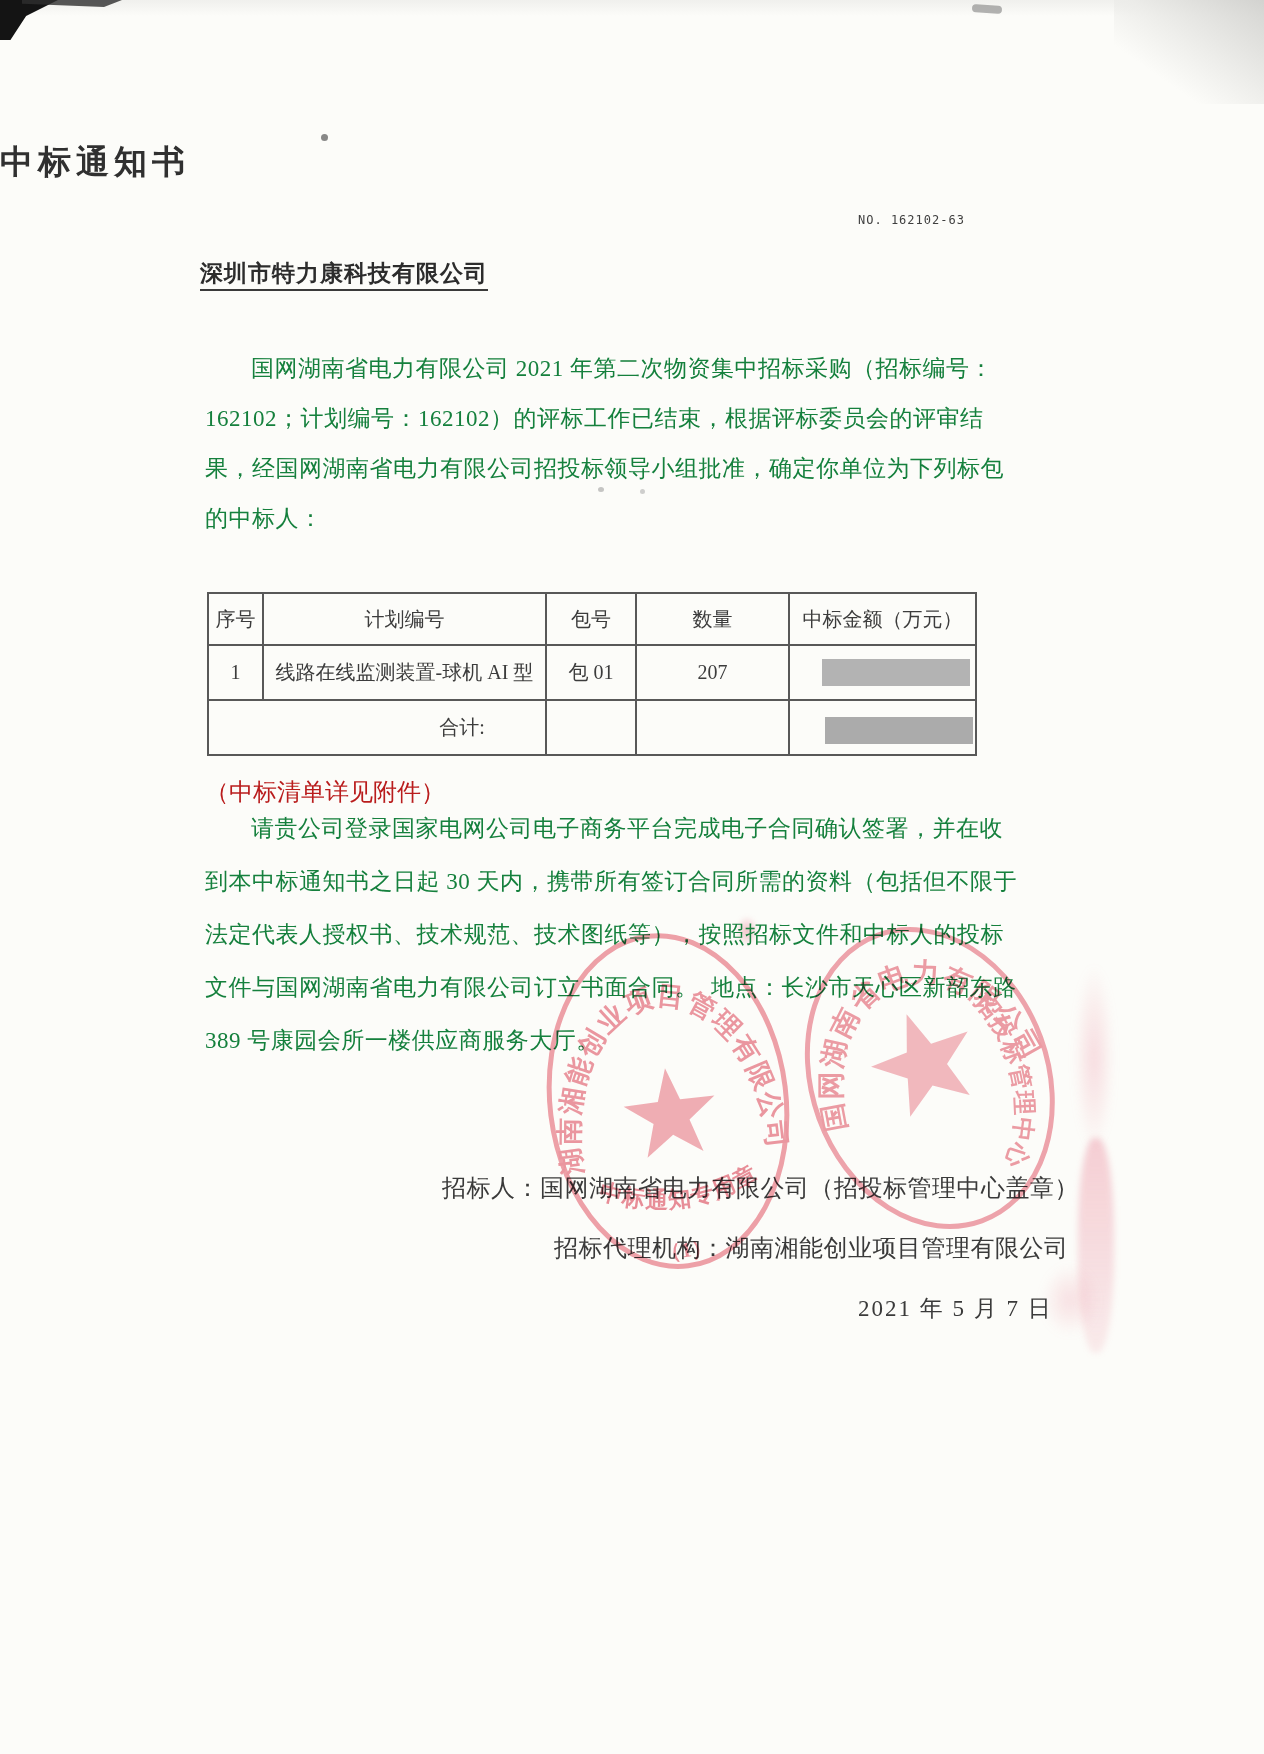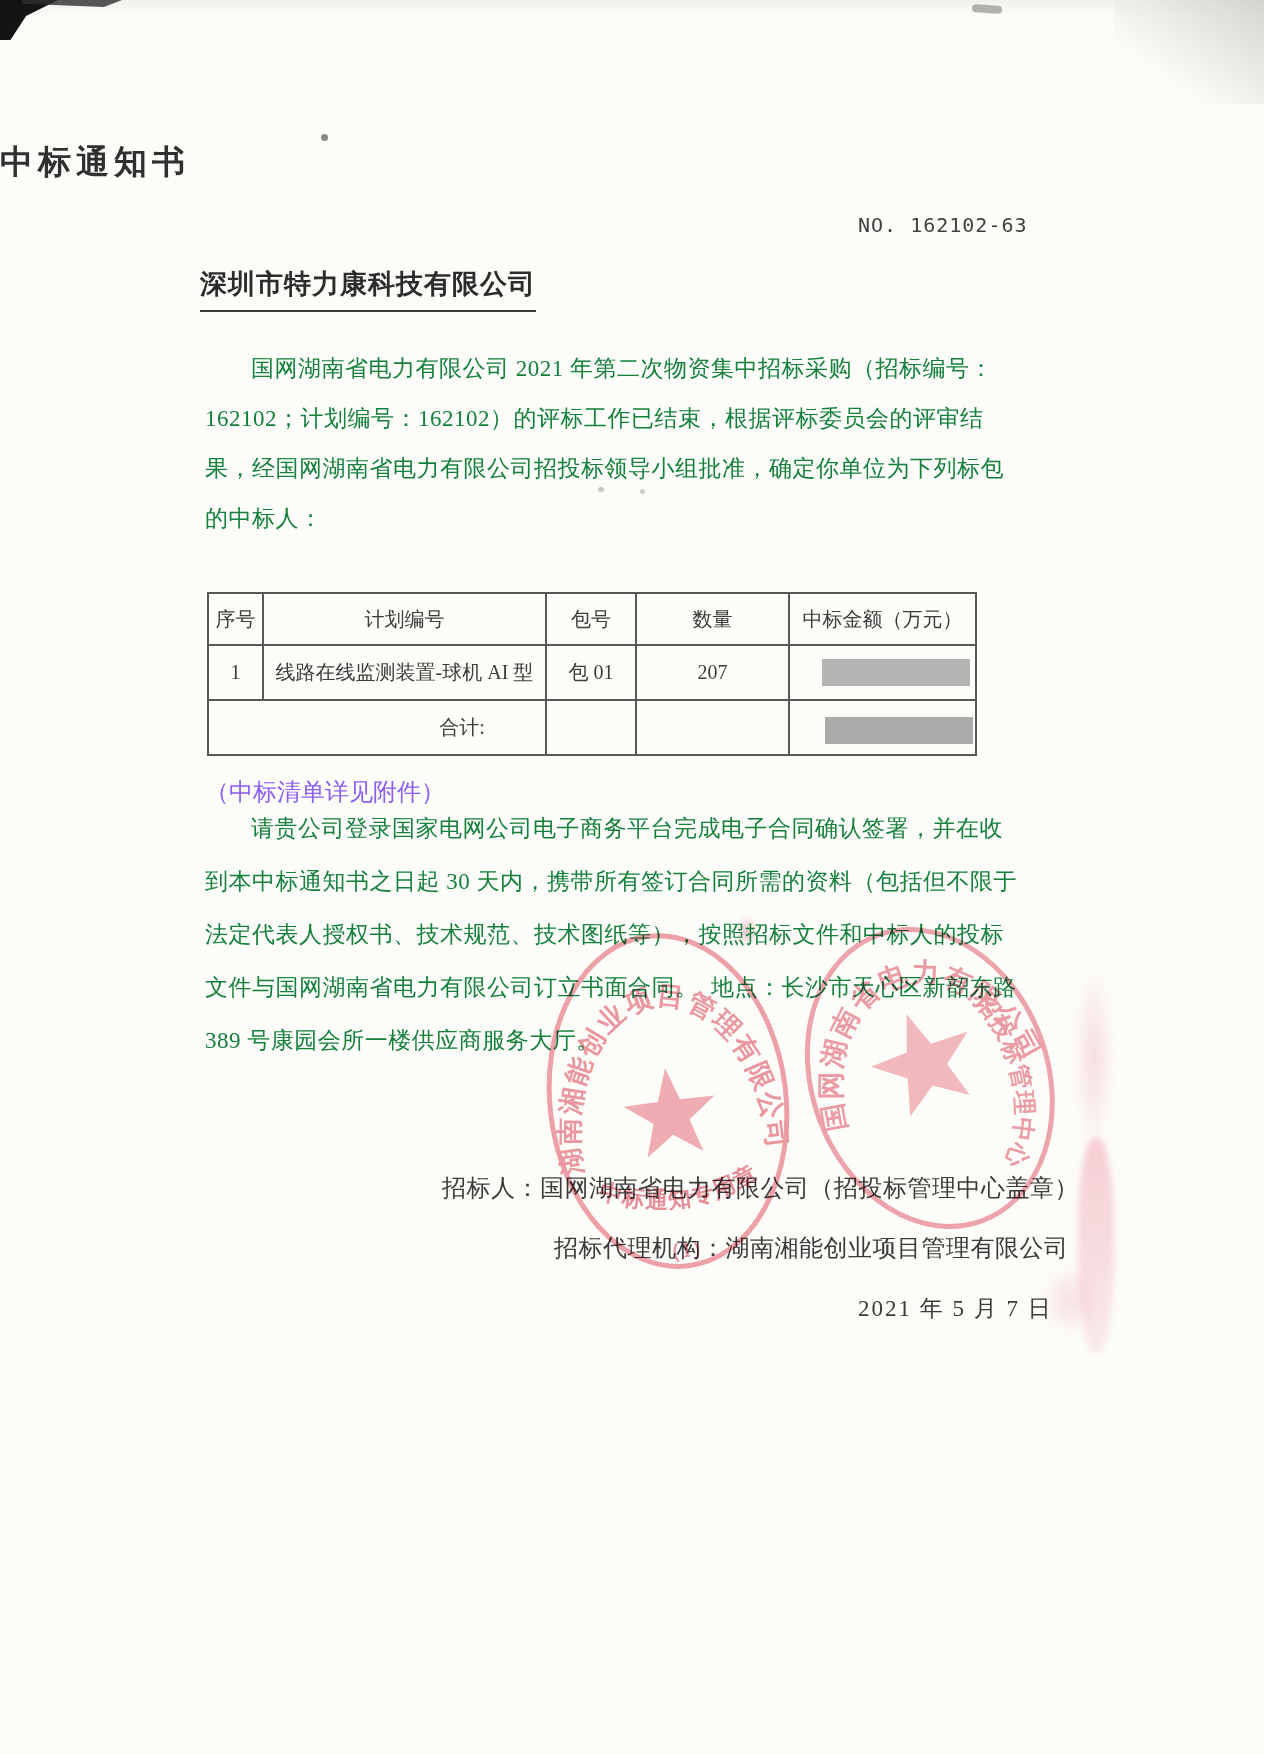--- a/index.html
+++ b/index.html
@@ -35,33 +35,33 @@
     background:linear-gradient(rgba(231,116,138,.34),rgba(231,116,138,.12));}
   .smudge-3{left:1032px;top:1252px;width:76px;height:96px;filter:blur(5px);
     background:radial-gradient(closest-side,rgba(233,122,142,.22),rgba(233,122,142,0) 75%);}
   .smudge-4{left:733px;top:912px;width:28px;height:38px;filter:blur(2px);
     background:radial-gradient(closest-side,rgba(222,96,120,.4),rgba(222,96,120,0) 80%);}
 
   
   .title{position:absolute;top:140px;left:0;width:100%;text-align:left;
     font-size:33px;font-weight:bold;letter-spacing:5px;color:#303030;}
   .doc-no{position:absolute;top:213px;left:858px;
-    font-family:"DejaVu Sans Mono",monospace;font-size:20px;color:#3f3f3f;letter-spacing:1px;}
-  .recipient{position:absolute;top:258px;left:200px;font-size:27px;font-weight:bold;
-    color:#2c2c2c;letter-spacing:1px;border-bottom:2px solid #3a3a3a;padding-bottom:8px;margin-top:8px;}
+    font-family:"DejaVu Sans Mono",monospace;font-size:12px;color:#3f3f3f;letter-spacing:1px;}
+  .recipient{position:absolute;top:258px;left:200px;font-size:23px;font-weight:bold;
+    color:#2c2c2c;letter-spacing:1px;border-bottom:2px solid #3a3a3a;padding-bottom:0;}
 
   .para{position:absolute;left:205px;width:814px;font-size:23px;color:#15803d;}
   .para .line{white-space:pre-wrap;letter-spacing:.5px;}
   .para1{top:344px;}
   .para1 .line{line-height:50px;}
   .para2{top:802px;width:834px;}
   .para2 .line{line-height:53px;}
   .indent{text-indent:2em;}
 
-  .attach-note{position:absolute;top:776px;left:205px;font-size:24px;color:#8b5cf6;}
+  .attach-note{position:absolute;top:776px;left:205px;font-size:24px;color:#b91c1c;}
 
   
   table.award{position:absolute;top:592px;left:207px;width:768px;
     border-collapse:collapse;table-layout:fixed;font-size:20px;color:#3c3c3c;}
   table.award th,table.award td{border:2px solid #585858;text-align:center;
     font-weight:normal;padding:0;overflow:hidden;}
   table.award th{height:50px;}
   table.award td{height:53px;}
   .redact{width:148px;height:27px;background:#b3b3b3;margin-left:auto;margin-right:5px;}
   .redact2{background:#ababab;margin-right:2px;margin-top:6px;}

